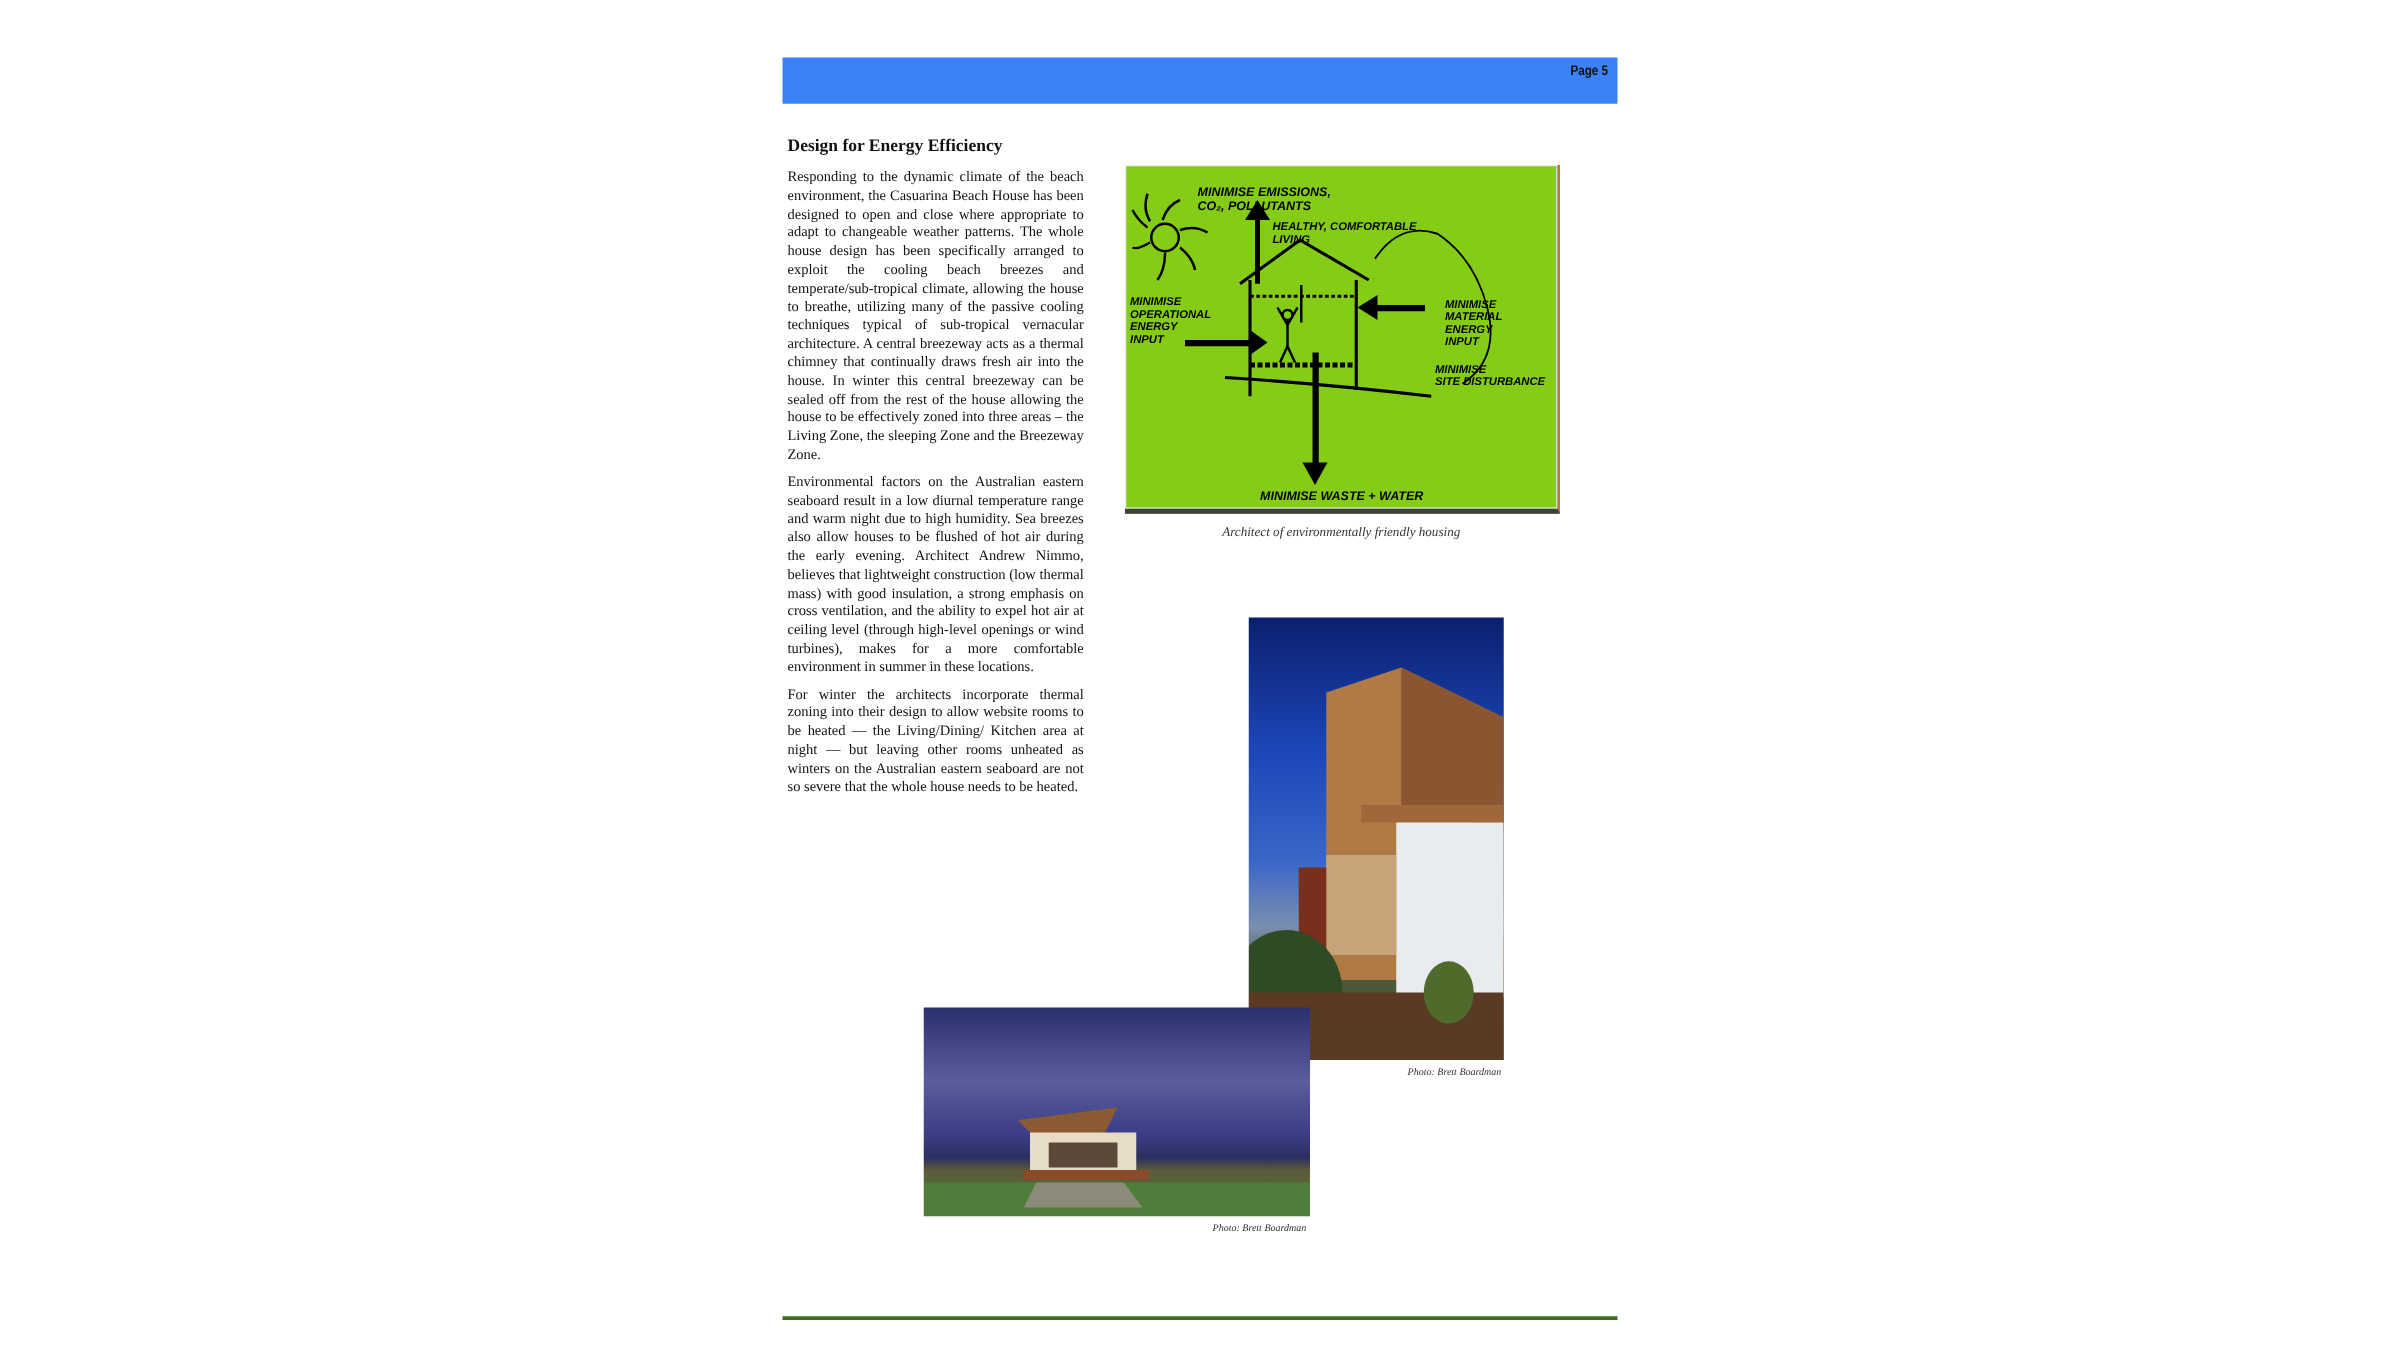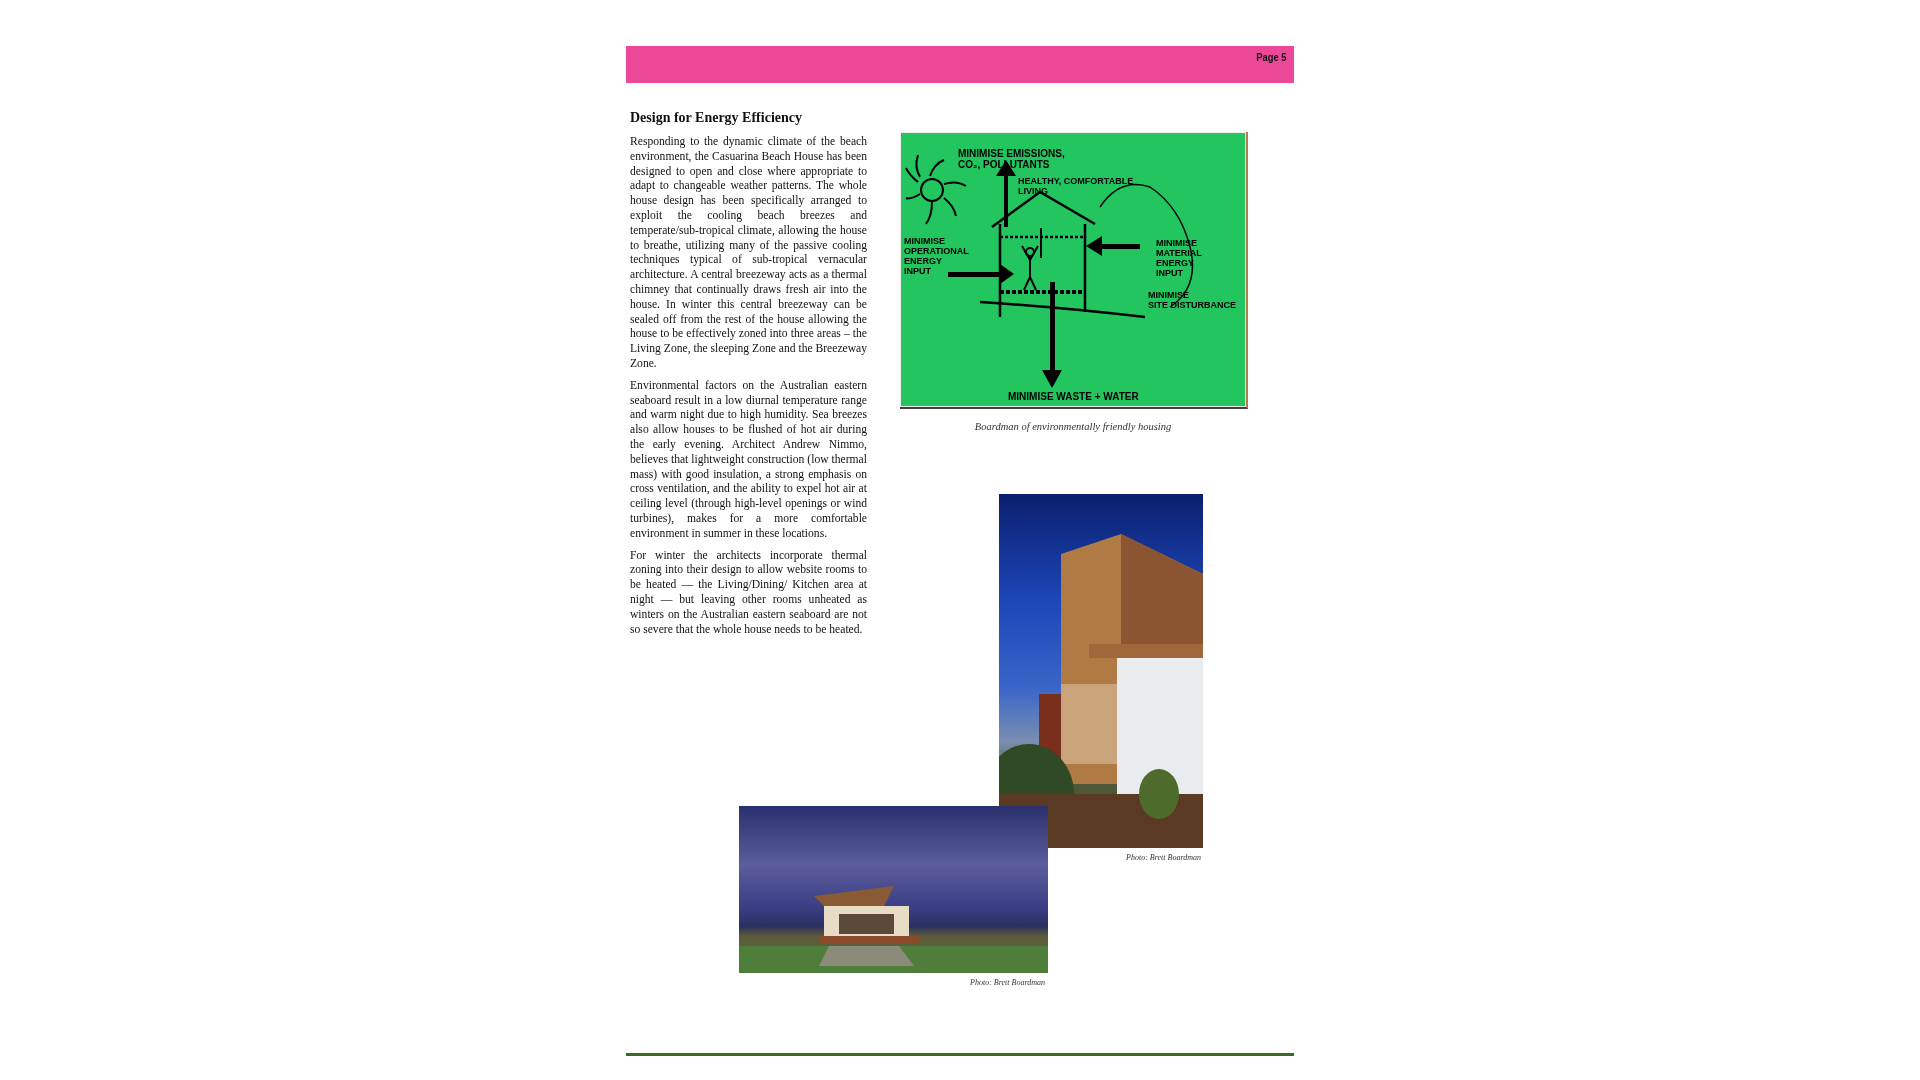--- a/index.html
+++ b/index.html
@@ -1,23 +1,23 @@
 <!DOCTYPE html>
 <html><head>
 <meta charset="utf-8">
 <style>
   html, body { margin:0; padding:0; }
   body { width:1920px; height:1080px; background:#ffffff; position:relative; overflow:hidden; font-family:"Liberation Serif", serif; color:#111; }
   .page { position:absolute; left:626px; top:0; width:668px; height:1080px; }
-  .header-band { position:absolute; left:0; top:46px; width:668px; height:37px; background:#ec4899; }
+  .header-band { position:absolute; left:0; top:46px; width:668px; height:37px; background:#3b82f6; }
   .page-num { position:absolute; right:8px; top:5px; font-family:"Liberation Sans", sans-serif; font-size:11px; font-weight:bold; color:#111; transform:scaleX(0.85); transform-origin:right center; }
   .title { position:absolute; left:4px; top:110px; font-size:14px; font-weight:bold; }
   .col { position:absolute; left:4px; top:135px; width:237px; font-size:11.6px; line-height:14.8px; text-align:justify; }
   .col p { margin:0 0 7px 0; hyphens:auto; }
-  .sketch { position:absolute; left:274px; top:132px; width:346px; height:275px; background:#22c55e; border-right:2px solid #b77a4a; border-bottom:2px solid #404040; box-shadow:inset 0 0 0 1px #eee; }
+  .sketch { position:absolute; left:274px; top:132px; width:346px; height:275px; background:#84cc16; border-right:2px solid #b77a4a; border-bottom:4px solid #404040; box-shadow:inset 0 0 0 1px #eee;font-style:italic; }
   .sketch svg { width:100%; height:100%; }
   .cap { position:absolute; font-style:italic; font-size:10.5px; color:#333; }
   .cap-sketch { left:274px; top:421px; width:346px; text-align:center; }
   .photo-tall { position:absolute; left:373px; top:494px; width:204px; height:354px; overflow:hidden;
      background:linear-gradient(180deg,#0b1f6e 0%,#1c46b8 30%,#3a66c8 55%,#7a8fb0 70%,#4c5a3a 80%,#5a4a30 100%); }
   .cap-tall { left:373px; top:853px; width:202px; text-align:right; font-size:8px; }
   .photo-wide { position:absolute; left:113px; top:806px; width:309px; height:167px; overflow:hidden;
      background:linear-gradient(180deg,#2a2f6e 0%,#5b5d9c 35%,#3c3f86 60%,#2a2f60 72%,#5d5a3a 78%,#4f7a3a 100%); }
   .cap-wide { left:113px; top:978px; width:306px; text-align:right; font-size:8px; }
   .footer-line { position:absolute; left:0; top:1053px; width:668px; height:3px; background:#3d6b1f; }
@@ -82,21 +82,21 @@
       <text x="4" y="142" font-size="9">INPUT</text>
       <text x="256" y="114" font-size="9">MINIMISE</text>
       <text x="256" y="124" font-size="9">MATERIAL</text>
       <text x="256" y="134" font-size="9">ENERGY</text>
       <text x="256" y="144" font-size="9">INPUT</text>
       <text x="248" y="166" font-size="9">MINIMISE</text>
       <text x="248" y="176" font-size="9">SITE DISTURBANCE</text>
       <text x="108" y="268">MINIMISE WASTE + WATER</text>
     </svg>
   </div>
-  <div class="cap cap-sketch">Boardman of environmentally friendly housing</div>
+  <div class="cap cap-sketch">Architect of environmentally friendly housing</div>
 
   <div class="photo-tall">
     <svg viewBox="0 0 204 354" width="204" height="354" xmlns="http://www.w3.org/2000/svg">
       <polygon points="62,60 122,40 204,80 204,290 62,290" fill="#b07a45"></polygon>
       <polygon points="122,40 204,80 204,170 122,150" fill="#8a5530"></polygon>
       <rect x="90" y="150" width="114" height="14" fill="#a0683a"></rect>
       <rect x="118" y="164" width="86" height="140" fill="#e9ecef"></rect>
       <rect x="62" y="190" width="56" height="80" fill="#c9a37a"></rect>
       <rect x="40" y="200" width="22" height="80" fill="#7a2f1c"></rect>
       <ellipse cx="30" cy="300" rx="45" ry="50" fill="#2f4a25"></ellipse>

